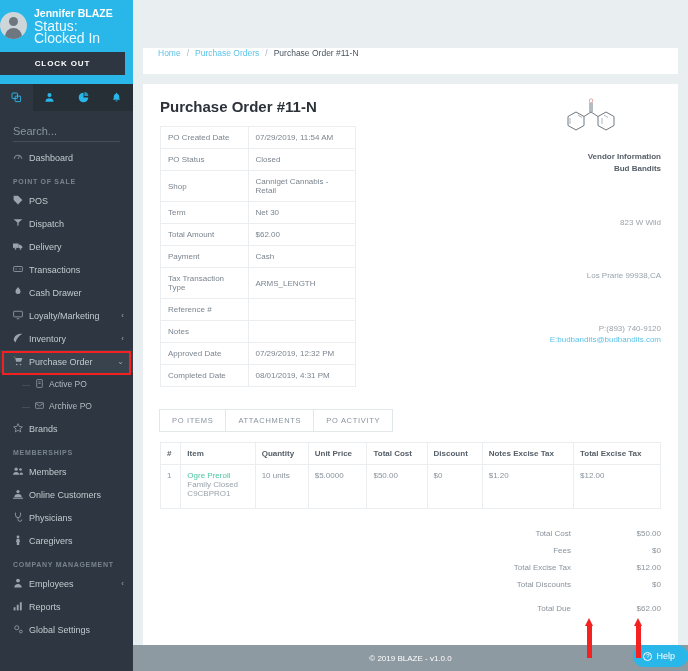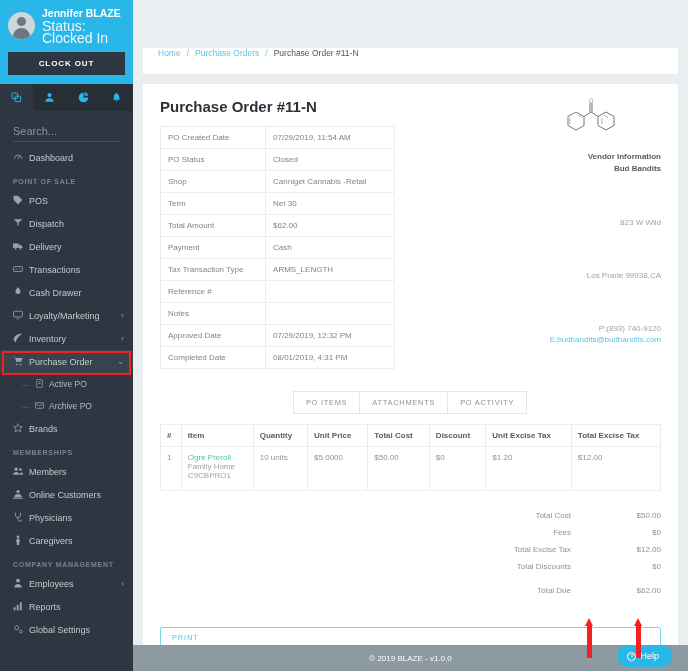--- a/index.html
+++ b/index.html
@@ -13,21 +13,21 @@
 
   
   #sidebar {
     position: absolute; left: 0; top: 0;
     width: 133px; height: 671px;
     background: #2e3741;
     overflow: hidden;
   }
   .profile {
     background: #29b6e8;
-    padding: 7px 8px 9px 8px;
+    padding: 7px 8px 9px 0;
   }
   .profile-row { display: flex; align-items: center; gap: 7px; }
   .avatar {
     width: 27px; height: 27px; border-radius: 50%;
     background: #cfd6da; position: relative; flex: none; overflow: hidden;
   }
   .avatar::before {
     content: ""; position: absolute; left: 9px; top: 5px;
     width: 9px; height: 9px; border-radius: 50%; background: #6e7780;
   }
@@ -93,37 +93,37 @@
   }
   .breadcrumb a { color: #5bc3e8; text-decoration: none; cursor: pointer; }
   .breadcrumb .sep { color: #aab4bc; }
 
   .card {
     background: #fff; margin: 10px 10px 0 10px;
     padding: 14px 17px 18px 17px; position: relative;
   }
   .po-title { font-size: 15px; font-weight: bold; color: #2c3239; margin-bottom: 11px; }
 
-  table.info { border-collapse: collapse; width: 235px; }
+  table.info { border-collapse: collapse; width: 196px; }
   table.info td {
     border: 1px solid #eaeef0; font-size: 8px; color: #7b858e;
     padding: 6px 7px; height: 22px; vertical-align: middle;
   }
   table.info td.k { width: 88px; }
   table.info td.v { width: 108px; }
 
   .vendor {
     position: absolute; right: 17px; top: 14px; width: 140px; text-align: right;
   }
   .vendor .mol { display: flex; justify-content: center; margin-bottom: 11px; }
   .v-head { font-size: 8px; font-weight: bold; color: #555e67; line-height: 12px; }
   .v-line { font-size: 8px; color: #9aa3ab; line-height: 11px; margin-top: 42px; }
   .v-mail { font-size: 8px; color: #5bc3e8; line-height: 12px; }
 
-  .tabs { display: flex; justify-content: center; margin: 22px 0 10px 0; }
+  .tabs { display: flex; margin: 22px 0 10px 0; }
   .tab {
     border: 1px solid #e2e7ea; padding: 6px 12px; font-size: 7.5px;
     color: #8a939c; letter-spacing: 0.7px; cursor: pointer;
     background: #fff; margin-left: -1px;
   }
 
   table.items { border-collapse: collapse; width: 100%; }
   table.items th {
     text-align: left; font-size: 8px; color: #555e67; font-weight: bold;
     padding: 6px 6px; border: 1px solid #eaeef0; background: #fff;
@@ -149,21 +149,21 @@
   }
   .btn-print { border: 1px solid #7fd3ef; color: #5bc3e8; }
   .btn-archive { border: 1px solid #f36a5a; color: #ef5b4a; }
 
   .footer {
     position: absolute; left: 0; bottom: 0; width: 555px; height: 26px;
     background: #8e9aa2; color: #fff; font-size: 8px;
     display: flex; align-items: center; justify-content: center;
   }
   .help-btn {
-    position: absolute; right: 16px; bottom: 4px;
+    position: absolute; right: 0; bottom: 4px;
     background: #29b6e8; color: #fff; border-radius: 13px;
     font-size: 9px; padding: 6px 13px 6px 10px;
     display: flex; align-items: center; gap: 4px; cursor: pointer;
   }
   .help-circ {
     width: 9px; height: 9px; border: 1px solid #fff; border-radius: 50%;
     display: flex; align-items: center; justify-content: center; font-size: 6px;
   }
 
   
@@ -467,30 +467,30 @@
 
     <table class="items">
       <thead>
           <tr id="items-head">
             <th>#</th>
             <th>Item</th>
             <th>Quantity</th>
             <th>Unit Price</th>
             <th>Total Cost</th>
             <th>Discount</th>
-            <th>Unit Excise Tax</th>
+            <th>Notes Excise Tax</th>
             <th>Total Excise Tax</th>
           </tr>
         </thead>
       <tbody id="items-body">
           <tr>
             <td>1</td>
             <td>
               <span class="item-name">Ogre Preroll</span>
-              <span class="item-sub">Family Home</span>
+              <span class="item-sub">Family Closed</span>
               <span class="item-sub">C9CBPRO1</span>
             </td>
             <td>10 units</td>
             <td>$5.0000</td>
             <td>$50.00</td>
             <td>$0</td>
             <td>$1.20</td>
             <td>$12.00</td>
           </tr>
         </tbody>

